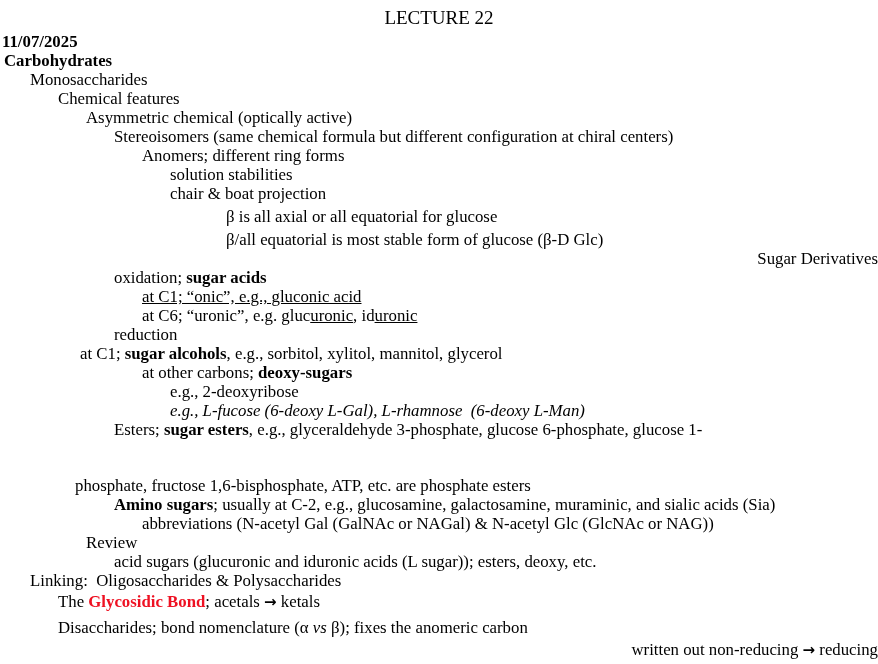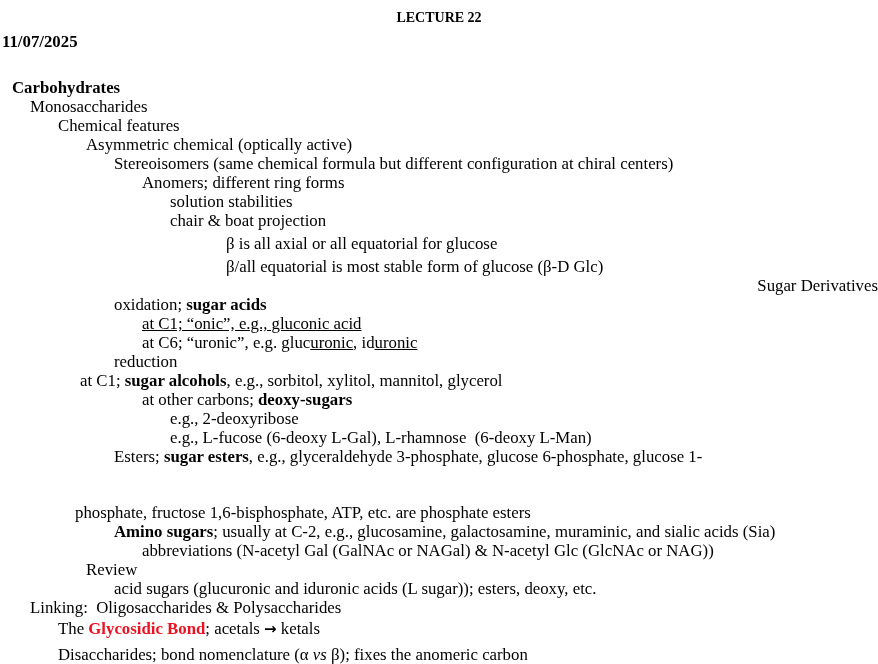--- a/index.html
+++ b/index.html
@@ -15,22 +15,22 @@
     color: #000000;
   }
   .page {
     width: 878px;
     height: 664px;
     box-sizing: border-box;
     padding-top: 8px;
   }
   .title {
     text-align: center;
-    font-weight: bold;
-    font-size: 14px;
+    font-weight: normal;
+    font-size: 19px;
     line-height: 20px;
     margin-bottom: 4px;
   }
   .line {
     font-size: 16.8px;
     line-height: 19px;
     white-space: pre-wrap;
   }
   .s-b { font-weight: bold; }
   .s-r { font-weight: bold; color: var(--accent-red, #ee1122); }
@@ -42,39 +42,39 @@
     font-size: 15px;
   }
 </style>
 </head>
 <body>
 
 <div class="page">
   <div class="title">LECTURE 22</div>
   <div class="outline">
       <div class="line" style="padding-left: 2px;"><span class="s-b">11/07/2025</span></div>
-      <div class="line" style="padding-left: 12px; margin-top: 27px;"><span class="s-b">Carbohydrates</span></div>
+      <div class="line" style="padding-left: 4px;"><span class="s-b">Carbohydrates</span></div>
       <div class="line" style="padding-left: 30px;"><span>Monosaccharides</span></div>
       <div class="line" style="padding-left: 58px;"><span>Chemical features</span></div>
       <div class="line" style="padding-left: 86px;"><span>Asymmetric chemical (optically active)</span></div>
       <div class="line" style="padding-left: 114px;"><span>Stereoisomers (same chemical formula but different configuration at chiral centers)</span></div>
       <div class="line" style="padding-left: 142px;"><span>Anomers; different ring forms</span></div>
       <div class="line" style="padding-left: 170px;"><span>solution stabilities</span></div>
       <div class="line" style="padding-left: 170px;"><span>chair &amp; boat projection</span></div>
       <div class="line" style="padding-left: 226px; margin-top: 4px;"><span>β is all axial or all equatorial for glucose</span></div>
       <div class="line" style="padding-left: 226px; margin-top: 4px;"><span>β/all equatorial is most stable form of glucose (β-D Glc)</span></div>
       <div class="line" style="padding-left: 86px; text-align: right;"><span>Sugar Derivatives</span></div>
       <div class="line" style="padding-left: 114px;"><span>oxidation; </span><span class="s-b">sugar acids</span></div>
       <div class="line" style="padding-left: 142px; text-decoration: underline;"><span>at C1; “onic”, e.g., gluconic acid</span></div>
       <div class="line" style="padding-left: 142px;"><span>at C6; “uronic”, e.g. gluc</span><span class="s-u">uronic</span><span>, id</span><span class="s-u">uronic</span></div>
       <div class="line" style="padding-left: 114px;"><span>reduction</span></div>
       <div class="line" style="padding-left: 80px;"><span>at C1; </span><span class="s-b">sugar alcohols</span><span>, e.g., sorbitol, xylitol, mannitol, glycerol</span></div>
       <div class="line" style="padding-left: 142px;"><span>at other carbons; </span><span class="s-b">deoxy-sugars</span></div>
       <div class="line" style="padding-left: 170px;"><span>e.g., 2-deoxyribose</span></div>
-      <div class="line" style="padding-left: 170px;"><span>e.g., L-fucose (6-deoxy L-Gal), L-rhamnose  (6-deoxy L-Man)</span></div>
+      <div class="line" style="padding-left: 170px; font-style: italic;"><span>e.g., L-fucose (6-deoxy L-Gal), L-rhamnose  (6-deoxy L-Man)</span></div>
       <div class="line" style="padding-left: 114px;"><span>Esters; </span><span class="s-b">sugar esters</span><span>, e.g., glyceraldehyde 3-phosphate, glucose 6-phosphate, glucose 1-</span></div>
       <div class="line" style="padding-left: 75px; margin-top: 37px;"><span>phosphate, fructose 1,6-bisphosphate, ATP, etc. are phosphate esters</span></div>
       <div class="line" style="padding-left: 114px;"><span class="s-b">Amino sugars</span><span>; usually at C-2, e.g., glucosamine, galactosamine, muraminic, and sialic acids (Sia)</span></div>
       <div class="line" style="padding-left: 142px;"><span>abbreviations (N-acetyl Gal (GalNAc or NAGal) &amp; N-acetyl Glc (GlcNAc or NAG))</span></div>
       <div class="line" style="padding-left: 86px;"><span>Review</span></div>
       <div class="line" style="padding-left: 114px;"><span>acid sugars (glucuronic and iduronic acids (L sugar)); esters, deoxy, etc.</span></div>
       <div class="line" style="padding-left: 30px;"><span>Linking:  Oligosaccharides &amp; Polysaccharides</span></div>
       <div class="line" style="padding-left: 58px; margin-top: 2px;"><span>The </span><span class="s-r">Glycosidic Bond</span><span>; acetals </span><span class="s-a">→</span><span> ketals</span></div>
       <div class="line" style="padding-left: 58px; margin-top: 6px;"><span>Disaccharides; bond nomenclature (α </span><span class="s-i">vs</span><span> β); fixes the anomeric carbon</span></div>
       <div class="line" style="padding-left: 114px; margin-top: 3px; text-align: right;"><span>written out non-reducing </span><span class="s-a">→</span><span> reducing</span></div>

